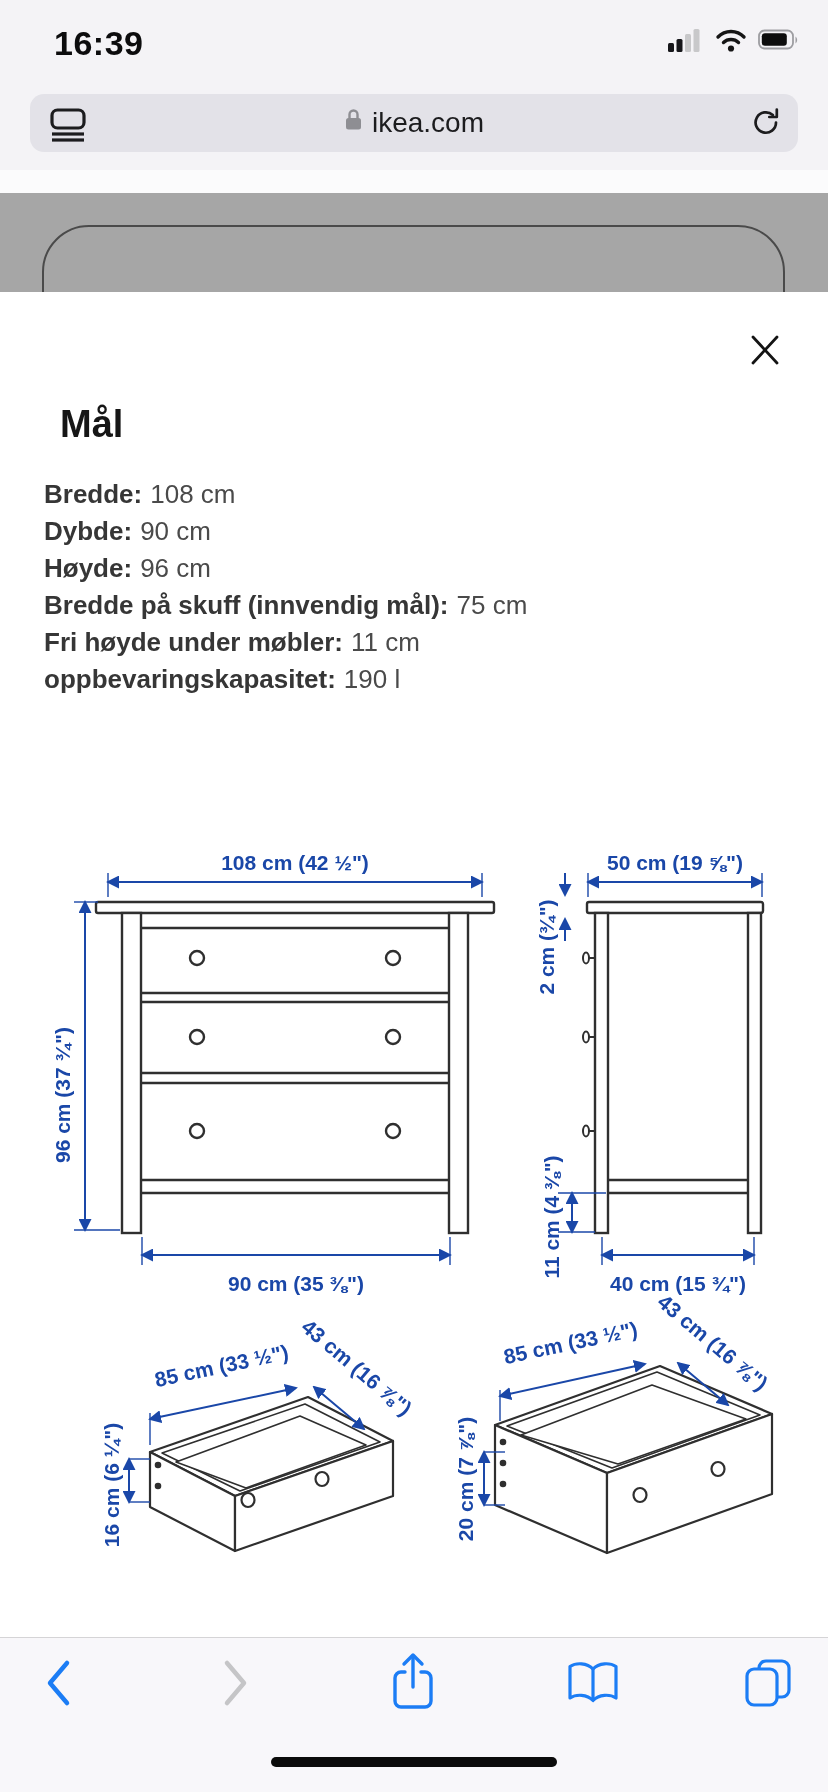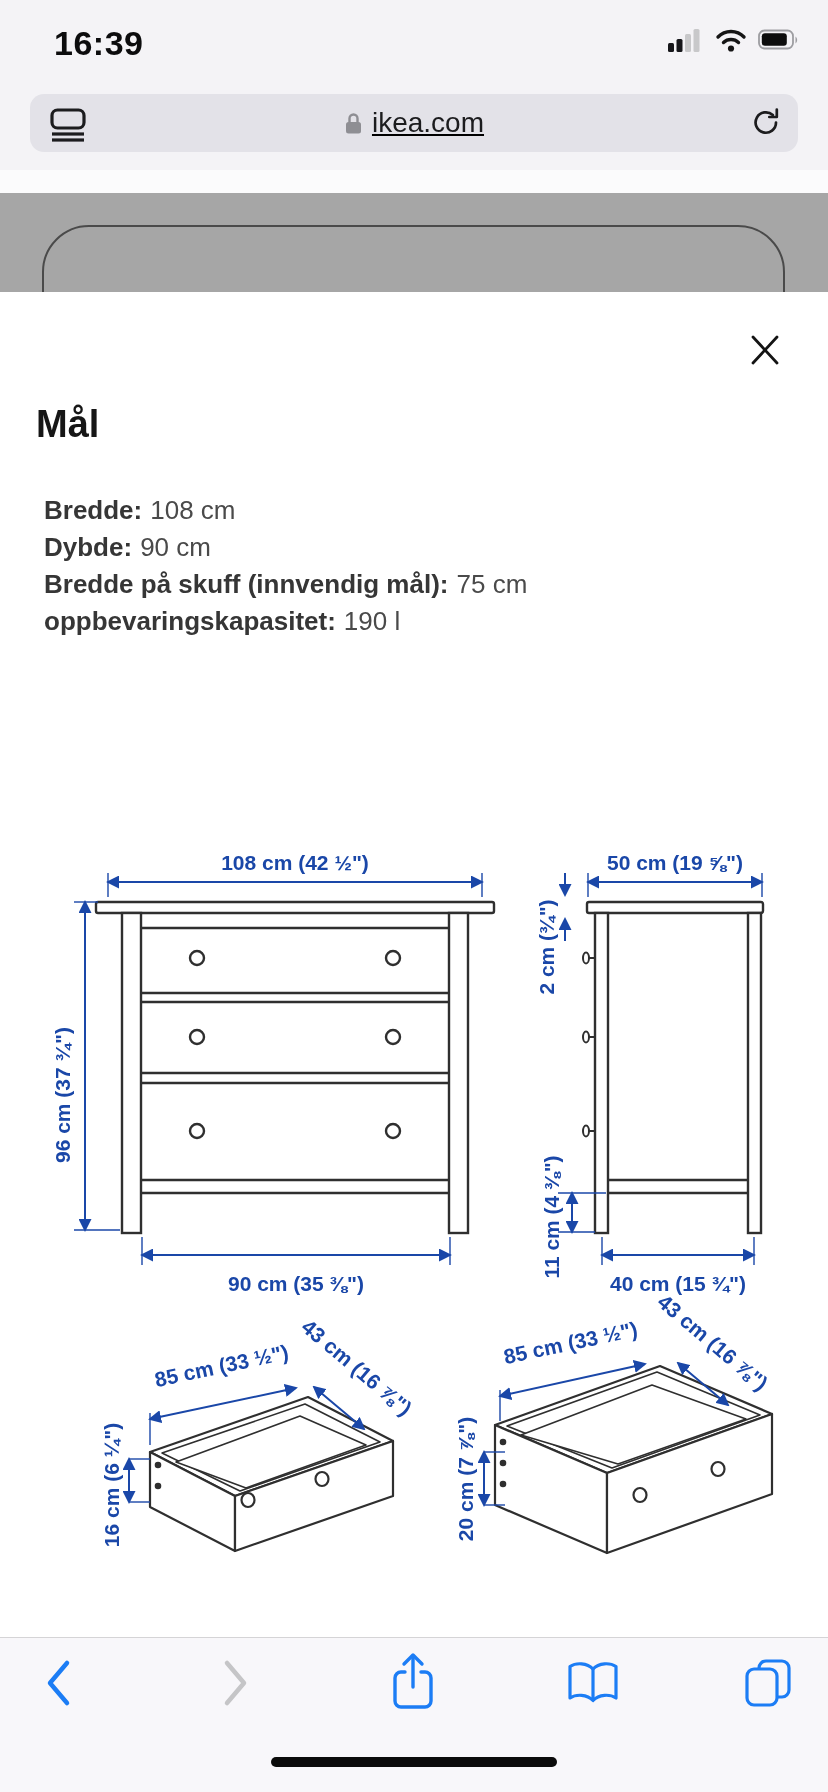--- a/index.html
+++ b/index.html
@@ -7,33 +7,33 @@
     width:828px;height:1792px;position:relative;overflow:hidden;
     font-family:"Liberation Sans",sans-serif;background:#fff;
   }
   
   .chrome-top{position:absolute;left:0;top:0;width:828px;height:170px;background:#f4f3f6;}
   .status-bar{position:absolute;left:0;top:0;width:828px;height:66px;}
   .status-time{position:absolute;left:54px;top:24px;font-size:34px;font-weight:700;color:#0c0c0d;letter-spacing:.5px;}
   .status-icons{position:absolute;right:28px;top:28px;display:flex;align-items:center;gap:11px;}
   .url-pill{position:absolute;left:30px;top:94px;width:768px;height:58px;background:#e3e2e8;border-radius:14px;display:flex;align-items:center;justify-content:center;}
   .url-left{position:absolute;left:18px;top:14px;}
-  .url-center{display:flex;align-items:flex-end;gap:9px;text-decoration:underline;}
+  .url-center{display:flex;align-items:flex-start;gap:9px;}
   .url-text{font-size:28px;color:#1c1c1e;}
   .url-right{position:absolute;right:16px;top:13px;}
   .chrome-gap{position:absolute;left:0;top:170px;width:828px;height:23px;background:#fbfbfc;}
   
   .dim-overlay{position:absolute;left:0;top:193px;width:828px;height:99px;background:#a6a6a6;overflow:hidden;}
   .stepper{position:absolute;left:42px;top:32px;width:739px;height:150px;border:2.5px solid #4a4a4a;border-radius:47px;}
   .stepper-plus{position:absolute;right:46px;top:60px;font-size:52px;font-weight:400;color:#161616;line-height:52px;}
   
   .sheet{position:absolute;left:0;top:292px;width:828px;height:1345px;background:#fff;border-radius:22px 22px 0 0;}
   .close-btn{position:absolute;left:741px;top:327px;width:48px;height:48px;background:none;border:none;padding:0;cursor:pointer;}
-  .sheet-title{position:absolute;left:36px;top:403px;margin:0;font-size:38px;font-weight:700;color:#161616;}
-  .specs{position:absolute;left:44px;top:492px;width:740px;}
+  .sheet-title{position:absolute;left:60px;top:403px;margin:0;font-size:38px;font-weight:700;color:#161616;}
+  .specs{position:absolute;left:44px;top:476px;width:740px;}
   .spec-row{font-size:26px;line-height:37px;color:#4a4a4a;}
   .spec-label{font-weight:700;color:#363636;margin-right:8px;}
   .diagram{position:absolute;left:0;top:845px;width:828px;height:715px;}
   .diagram text{font-weight:700;font-size:21px;fill:#1a47a8;font-family:"Liberation Sans",sans-serif;}
   
   .toolbar{position:absolute;left:0;top:1637px;width:828px;height:155px;background:#f8f7fa;border-top:1px solid rgba(0,0,0,.14);}
   .tb-btn{position:absolute;background:none;border:none;padding:0;cursor:pointer;}
   .home-indicator{position:absolute;left:271px;top:1757px;width:286px;height:10px;border-radius:5px;background:#0b0b0b;}
 </style>
 </head>
@@ -108,21 +108,23 @@
     <line x1="3" y1="2" x2="27" y2="28" stroke="#141414" stroke-width="2.8" stroke-linecap="round"></line>
     <line x1="27" y1="2" x2="3" y2="28" stroke="#141414" stroke-width="2.8" stroke-linecap="round"></line>
   </svg>
 </button>
 
 <h1 class="sheet-title">Mål</h1>
 
 <div class="specs">
   <div class="spec-row"><span class="spec-label">Bredde:</span><span class="spec-value">108 cm</span></div>
   <div class="spec-row"><span class="spec-label">Dybde:</span><span class="spec-value">90 cm</span></div>
+  <div class="spec-row"><span class="spec-label">Høyde:</span><span class="spec-value">96 cm</span></div>
   <div class="spec-row"><span class="spec-label">Bredde på skuff (innvendig mål):</span><span class="spec-value">75 cm</span></div>
+  <div class="spec-row"><span class="spec-label">Fri høyde under møbler:</span><span class="spec-value">11 cm</span></div>
   <div class="spec-row"><span class="spec-label">oppbevaringskapasitet:</span><span class="spec-value">190 l</span></div>
 </div>
 
 <svg class="diagram" viewBox="0 0 828 715">
   <defs>
     <marker id="arr" viewBox="0 0 10 10" refX="8.5" refY="5" markerWidth="6.5" markerHeight="6.5" orient="auto-start-reverse">
       <path d="M0,0 L10,5 L0,10 z" fill="#1a47a8"></path>
     </marker>
   </defs>
 

